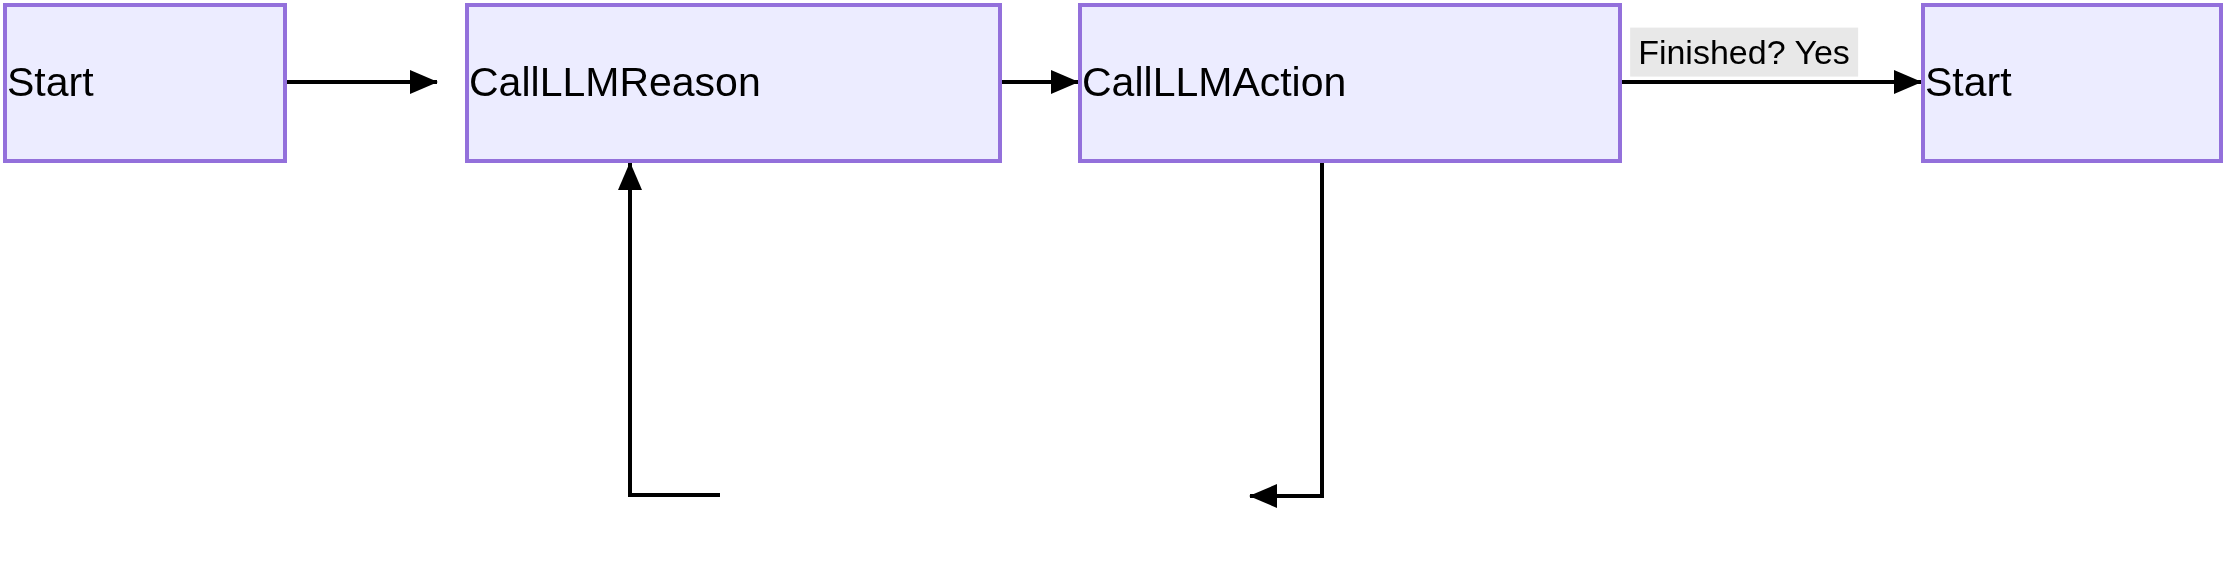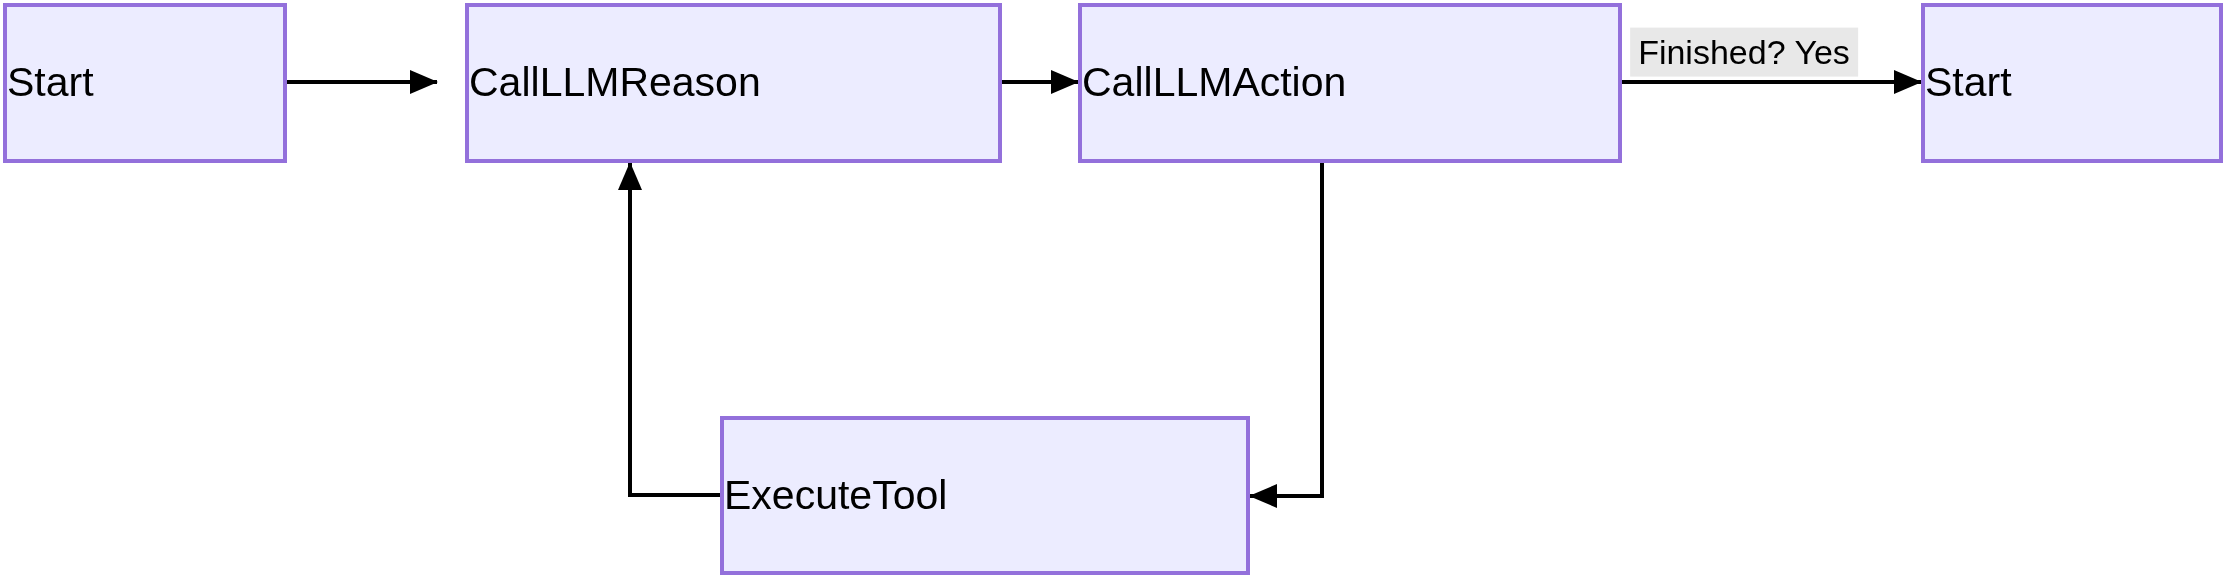--- a/index.html
+++ b/index.html
@@ -92,20 +92,17 @@
   </div>
 
   <div class="node node-action">
     <span>CallLLMAction</span>
   </div>
 
   <div class="node node-finish">
     <span>Start</span>
   </div>
 
-  <div class="node node-execute">
-    <span>ExecuteTool</span>
-  </div>
 
   <div class="edge-label edge-label-yes">Finished? Yes</div>
 
 
 </div>
 
 </body></html>

